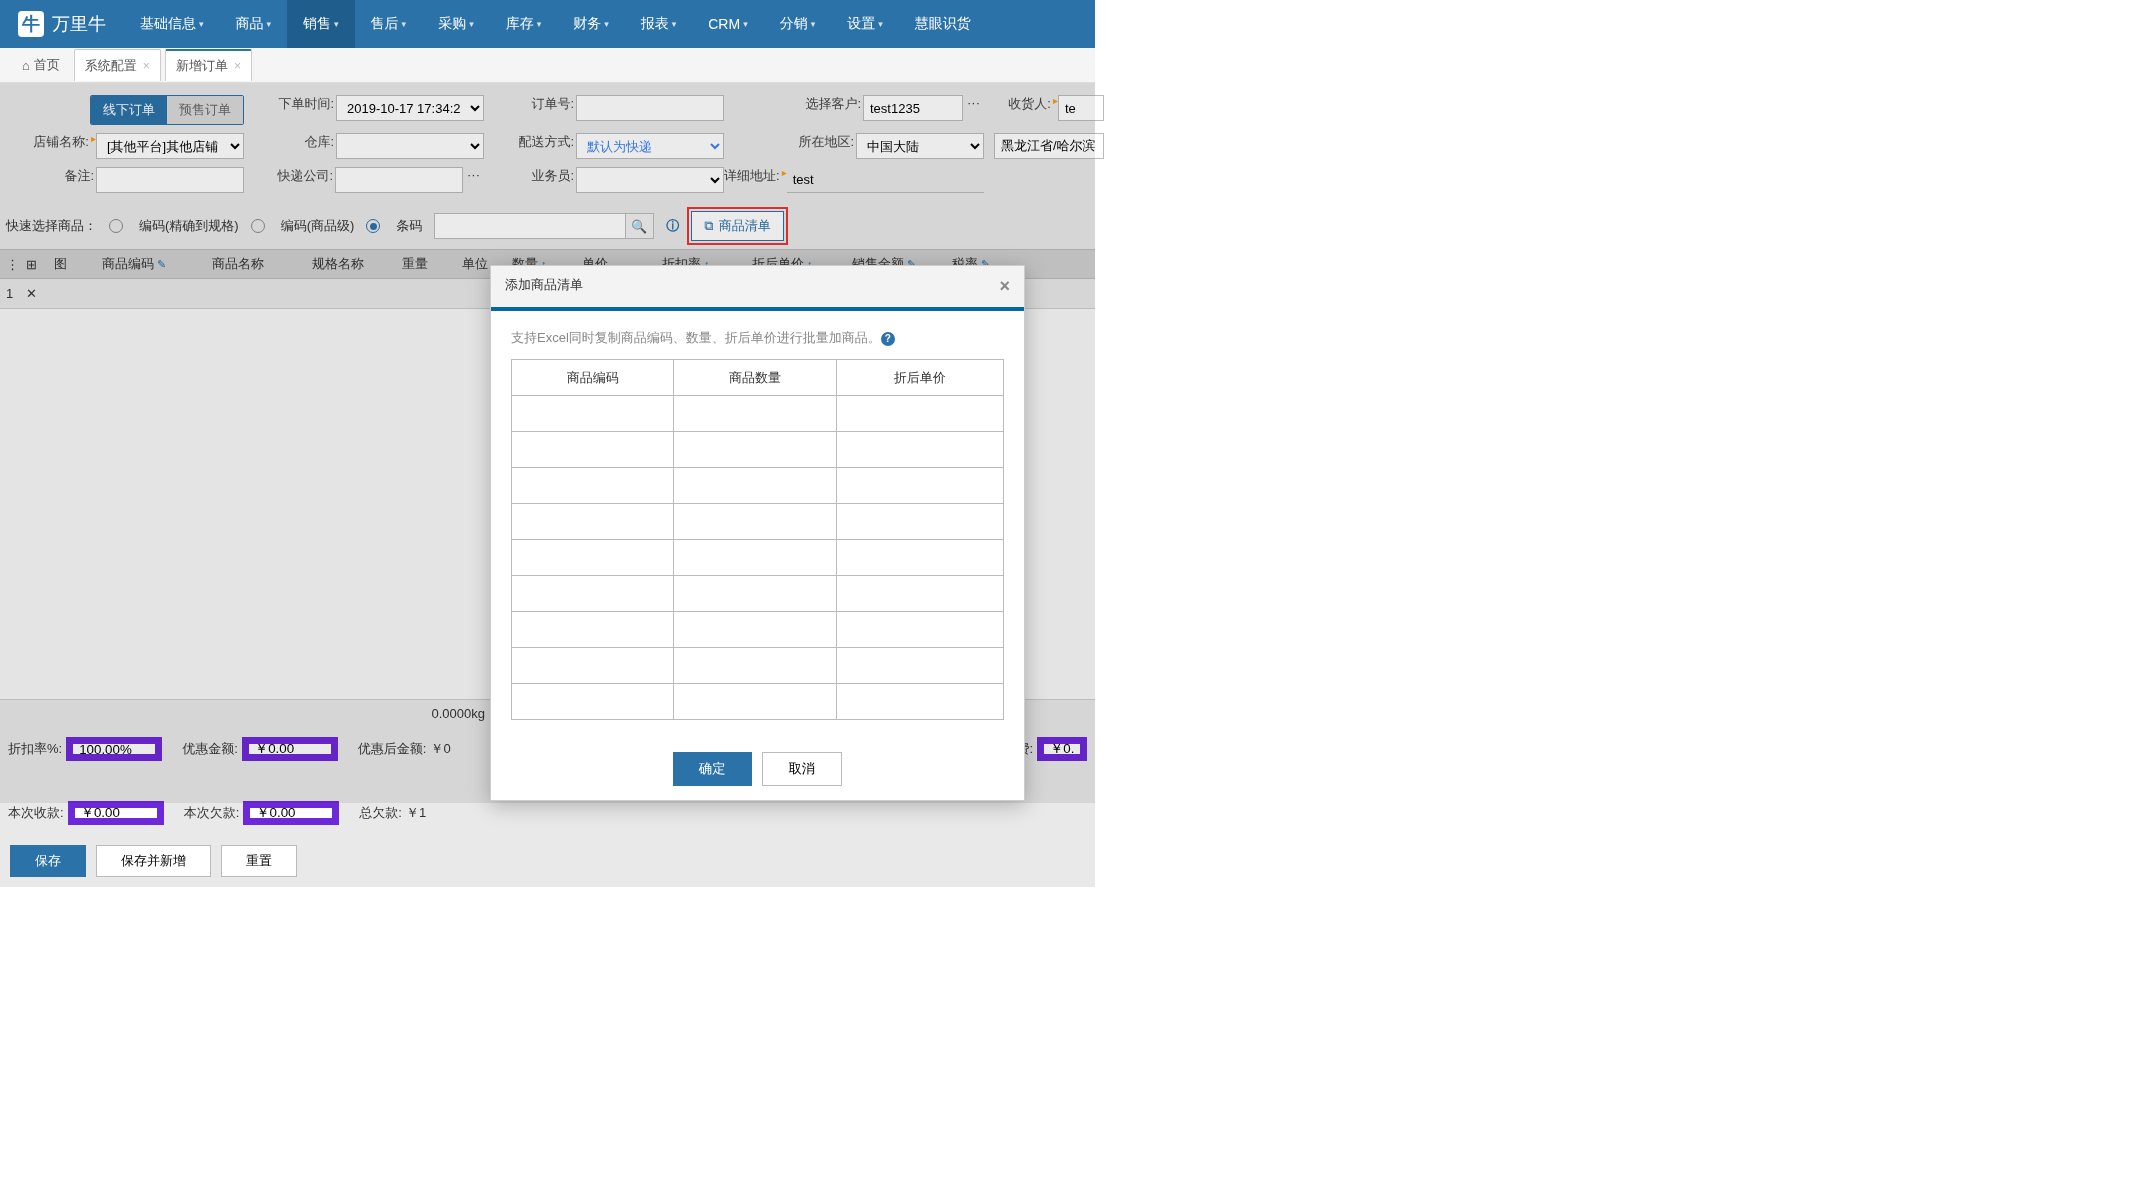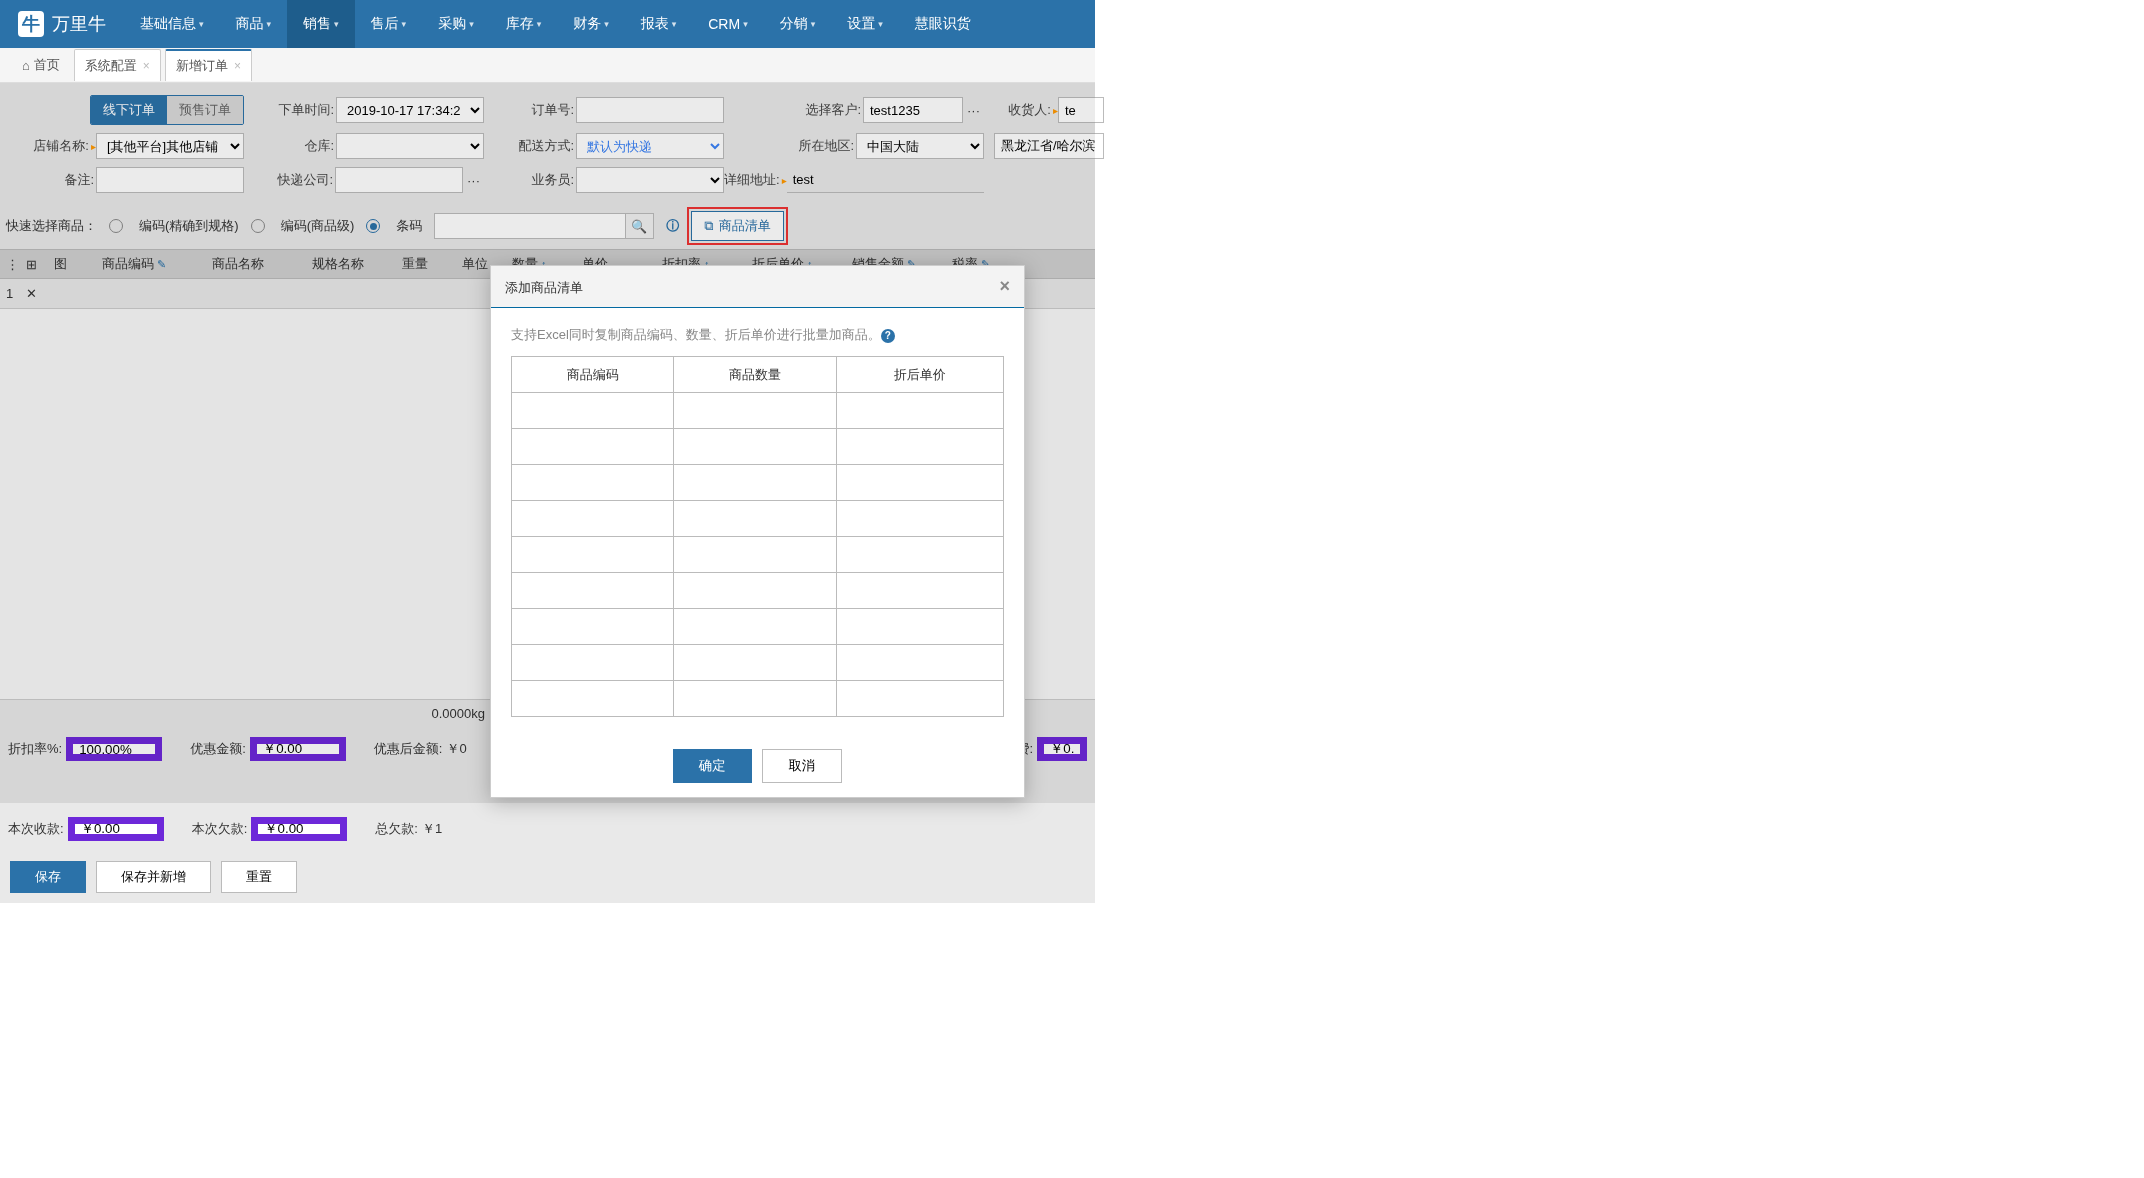--- a/index.html
+++ b/index.html
@@ -12,21 +12,21 @@
 .navitem{padding:0 16px;height:48px;display:flex;align-items:center;gap:3px;cursor:pointer;font-size:14px}
 .navitem.act{background:#1e5d8c}
 .caret{font-size:9px;opacity:.8}
 .tabbar{background:#f5f5f5;border-bottom:1px solid #ddd;height:35px;display:flex;align-items:center;padding-left:12px;gap:4px}
 .hometab{display:flex;align-items:center;gap:4px;padding:0 10px;color:#555}
 .tab{background:#fff;border:1px solid #ccc;border-bottom:none;padding:6px 10px;display:flex;align-items:center;gap:6px;border-radius:2px 2px 0 0;color:#555}
 .tab.act{border-top:2px solid #2b72a9}
 .tabx{color:#bbb;cursor:pointer;font-size:12px}
 .formarea{background:#e9e9e9;padding:12px 6px 10px 6px}
 .formgrid{display:grid;grid-template-columns:238px 240px 240px 260px 120px;gap:8px 0}
-.fcell{display:flex;align-items:center;justify-content:flex-end}
+.fcell{display:flex;justify-content:flex-end}
 .flab{text-align:right;color:#444;padding-right:2px;white-space:nowrap}
 .marker{color:#ff9800;font-size:10px}
 .inp,.sel{border:1px solid #bbb;background:#fff;height:26px;padding:0 6px;font-size:13px;font-family:inherit}
 .inp{width:148px}
 .sel{width:148px}
 .btngrp{display:flex;border:1px solid #2b72a9;border-radius:2px;overflow:hidden}
 .tgl{padding:5px 12px;font-size:13px;cursor:pointer}
 .tgl.on{background:#2b72a9;color:#fff}
 .tgl.off{background:#d9d9d9;color:#666}
 .searcharea{background:#e9e9e9;padding:8px 6px;display:flex;align-items:center;gap:12px}
@@ -40,29 +40,29 @@
 .infoi{color:#2b72a9;font-weight:bold}
 .listbtn{border:1px solid #2b72a9;color:#2b72a9;background:#fff;padding:5px 12px;display:flex;align-items:center;gap:5px;cursor:pointer;outline:2px solid #e33;outline-offset:2px}
 .thead{background:#d0d0d0;height:30px;display:flex;align-items:center;border-top:1px solid #bbb;border-bottom:1px solid #bbb}
 .th{padding:0 6px;color:#333;display:flex;align-items:center;gap:3px}
 .pen{color:#2b72a9;font-size:11px}
 .srt{color:#2b72a9;font-size:11px}
 .trow{height:30px;display:flex;align-items:center;background:#e9e9e9;border-bottom:1px solid #ccc}
 .td{padding:0 6px}
 .tblspace{height:390px;background:#f8f8f8}
 .wt{background:#e9e9e9;text-align:right;padding:6px 610px 6px 0;border-top:1px solid #ccc}
-.bottomform{background:#e9e9e9;padding:10px 8px;display:flex;gap:28px;flex-wrap:wrap}
+.bottomform{background:#e9e9e9;padding:10px 8px;display:flex;gap:20px;flex-wrap:wrap}
 .bf{display:flex;align-items:center;gap:4px}
 .bf input{width:96px;height:24px;border:7px solid #6d28d9;padding:0 6px}
 .actionbar{background:#e9e9e9;padding:10px;display:flex;justify-content:flex-start;gap:10px}
 .btn{padding:6px 24px;border:1px solid #bbb;background:#fff;cursor:pointer;font-size:13px}
 .btn.pri{background:#2b72a9;color:#fff;border-color:#2b72a9}
 .overlay{position:absolute;left:0;top:83px;width:1095px;height:720px;background:rgba(0,0,0,.08);pointer-events:none}
 .modal{position:absolute;left:490px;top:265px;width:535px;background:#fff;box-shadow:0 4px 20px rgba(0,0,0,.25);border:1px solid #ccc}
-.mhead{display:flex;justify-content:space-between;align-items:flex-end;padding:10px 14px;background:#f3f3f3;border-bottom:1px solid #0369a1}
+.mhead{display:flex;justify-content:space-between;align-items:flex-start;padding:10px 14px;background:#f3f3f3;border-bottom:4px solid #0369a1}
 .mclose{color:#888;font-size:18px;cursor:pointer;font-weight:bold}
 .mbody{padding:18px 20px}
 .mhint{color:#888;margin-bottom:12px}
 .qicon{display:inline-flex;width:14px;height:14px;background:#2b72a9;color:#fff;border-radius:50%;align-items:center;justify-content:center;font-size:10px;font-weight:bold}
 .mtable{width:100%;border-collapse:collapse}
 .mtable th,.mtable td{border:1px solid #bbb;height:36px;text-align:center;font-weight:normal}
 .mfoot{padding:14px;display:flex;justify-content:center;gap:10px}
 .mok{background:#2b72a9;color:#fff;border:none;padding:7px 26px;cursor:pointer}
 .mcancel{background:#fff;border:1px solid #bbb;padding:7px 26px;cursor:pointer}
 </style>

